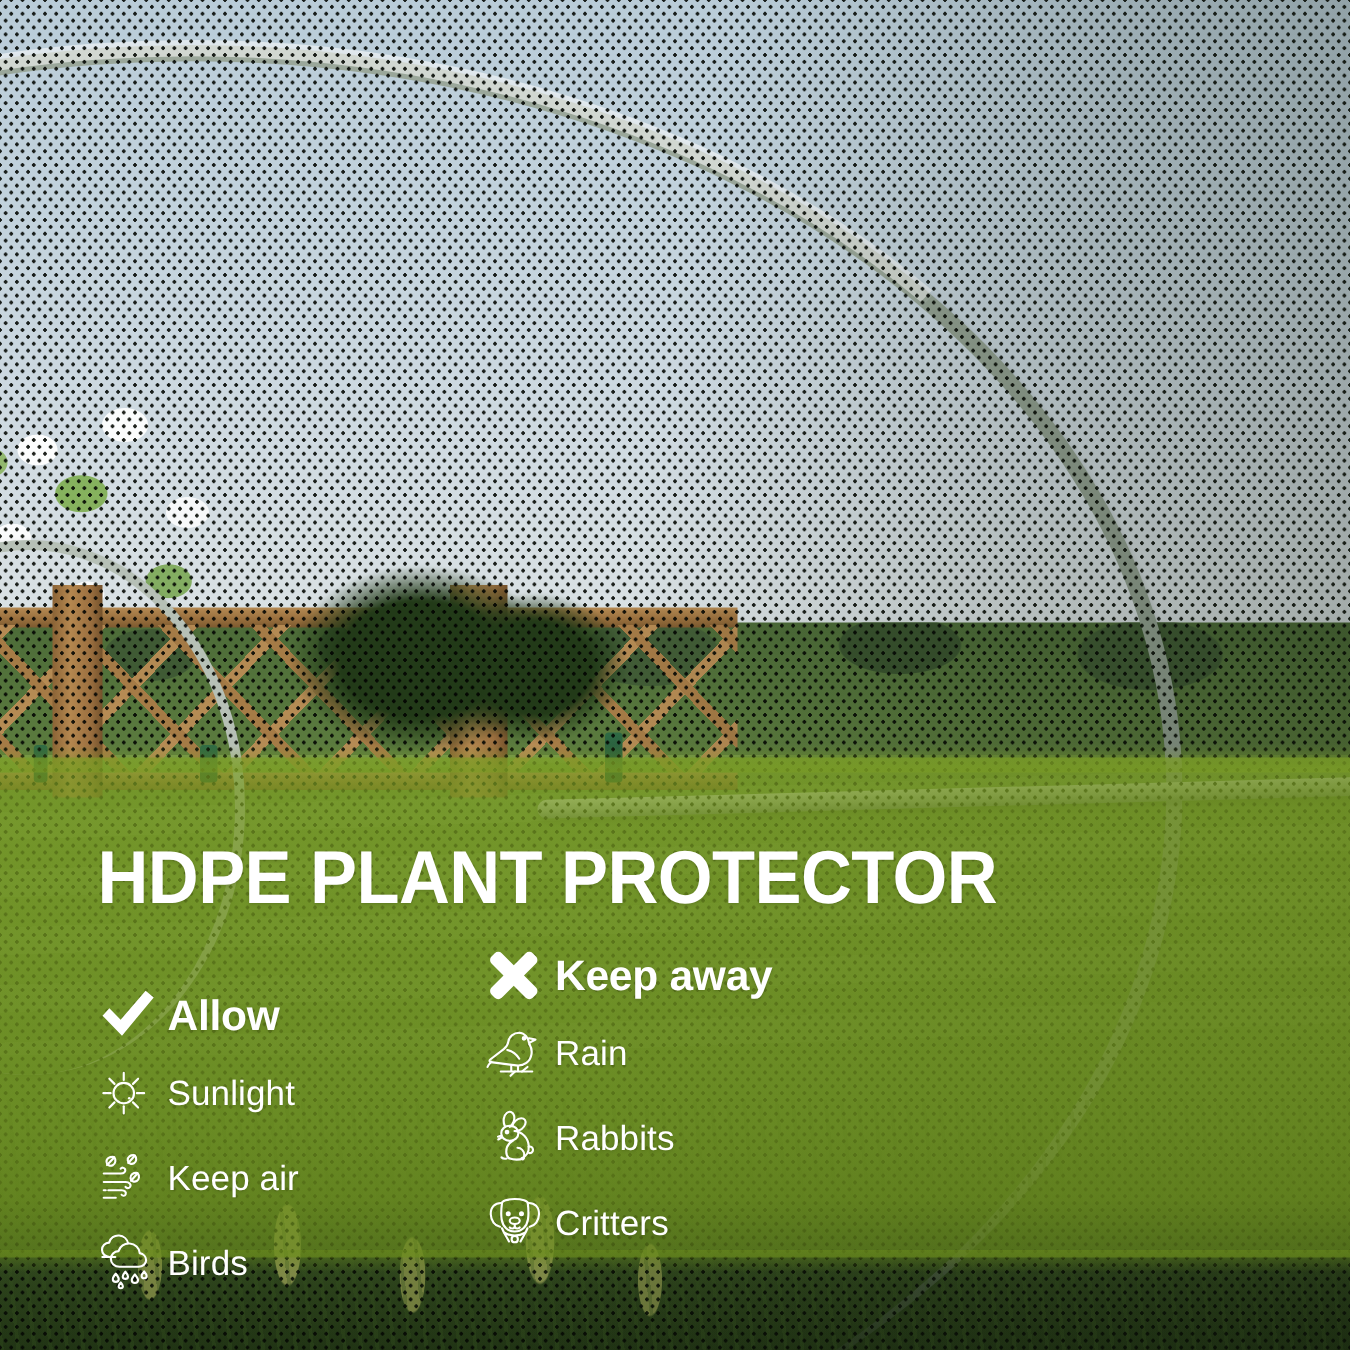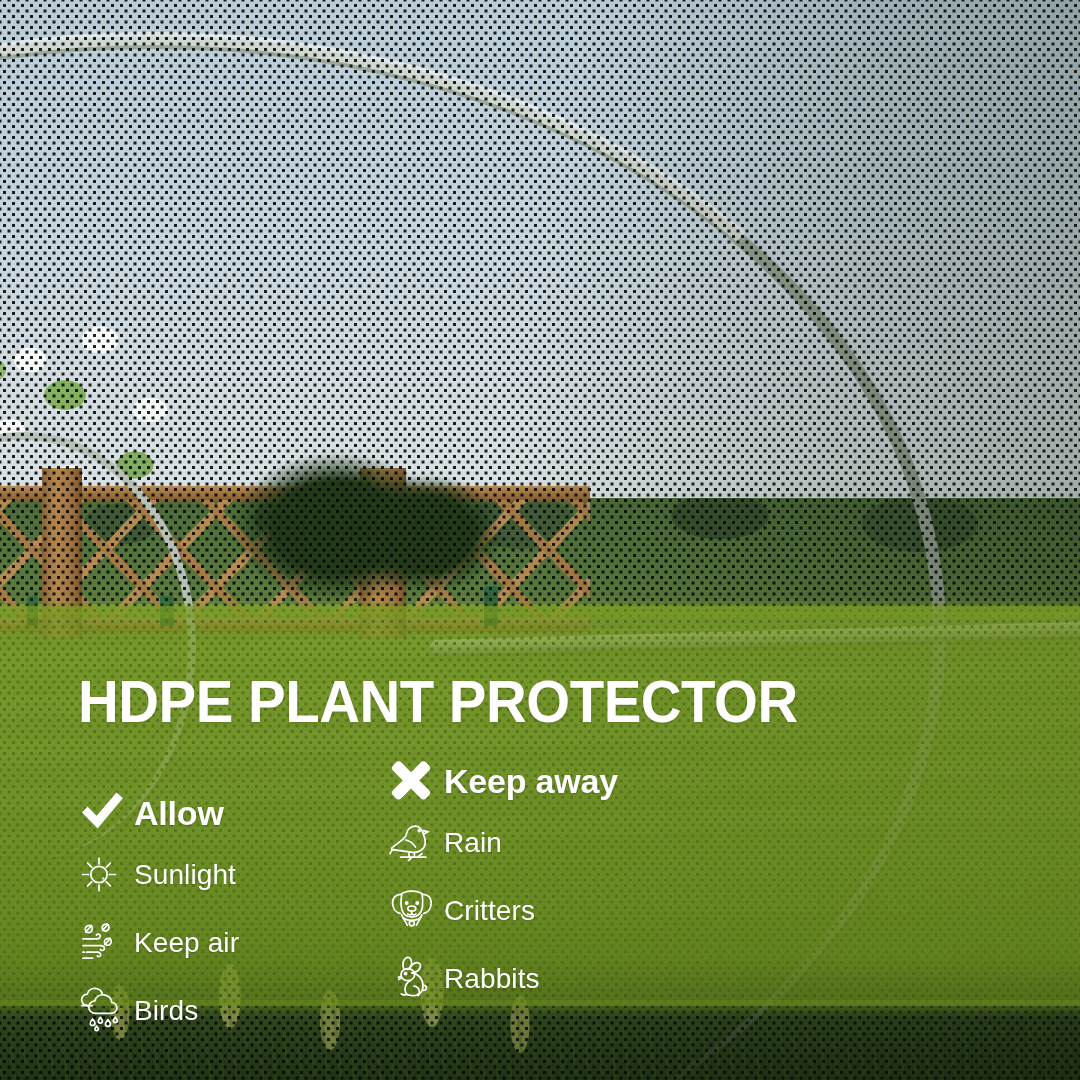--- a/index.html
+++ b/index.html
@@ -410,20 +410,49 @@
               <path d="M29.6 37.2 l4.4 -3.6"></path>
               <path d="M24.0 37.2 l-3.6 3.4"></path>
             </g>
           </svg>
         </span>
         <span class="rtext">Rain</span>
       </div>
 
       <div class="row">
         <span class="ico">
+          <svg width="50" height="46" viewBox="0 0 50 46" aria-hidden="true">
+            <g class="ln">
+
+              <path d="M15.8 13.6 c-1.6 -3.6 -1.0 -8.0 1.6 -10.2 c2.2 -1.9 5.0 -1.0 5.8 1.9 c0.9 3.1 -0.6 7.0 -3.4 9.2"></path>
+              <path d="M21.6 14.2 c1.0 -3.6 4.2 -6.6 7.4 -6.6 c2.7 0 4.2 2.2 3.2 4.8 c-1.0 2.8 -4.2 5.0 -7.6 5.4"></path>
+
+              <path d="M13.0 19.6 c0 -3.4 3.0 -6.0 6.8 -6.0 c3.9 0 6.9 2.6 6.9 6.0 c0 3.4 -3.0 6.1 -6.9 6.1 c-3.8 0 -6.8 -2.7 -6.8 -6.1 Z"></path>
+
+              <circle class="sld" cx="17.6" cy="18.6" r="1.05"></circle>
+              <path d="M13.2 21.4 l-2.8 1.0"></path>
+              <path d="M13.2 23.0 l-2.6 1.6"></path>
+
+              <path d="M23.6 17.8 c6.2 0.6 11.0 5.6 11.4 12.0 c0.3 4.8 -2.0 8.6 -5.8 9.8"></path>
+              <path d="M22.4 25.4 c-3.2 1.8 -5.4 5.2 -5.4 9.0 c0 2.2 0.8 4.0 2.2 5.2"></path>
+
+              <path d="M19.2 39.6 c3.8 1.4 8.0 1.4 11.8 0.2"></path>
+              <path d="M26.0 31.2 c3.0 0 5.4 2.6 5.4 5.8 c0 1.4 -0.4 2.6 -1.2 3.6"></path>
+
+              <path d="M34.8 30.4 c2.0 -0.6 3.6 0.6 3.6 2.4 c0 1.7 -1.4 2.9 -3.2 2.6"></path>
+
+              <path d="M17.4 39.8 c-1.8 0.4 -3.2 0.1 -4.2 -0.9"></path>
+            </g>
+          </svg>
+        </span>
+        <span class="rtext">Rabbits</span>
+      </div>
+
+      <div class="row">
+        <span class="ico">
           <svg width="48" height="46" viewBox="0 0 48 46" aria-hidden="true">
             <g class="ln">
 
               <path d="M13.6 7.4 C8.0 7.0 4.4 10.8 4.6 16.4 c0.2 5.2 3.2 9.2 7.4 10.0"></path>
               <path d="M34.2 7.4 C39.8 7.0 43.4 10.8 43.2 16.4 c-0.2 5.2 -3.2 9.2 -7.4 10.0"></path>
 
               <path d="M13.6 7.4 c0 -1.4 4.2 -3.2 10.2 -3.2 c6.0 0 10.4 1.8 10.4 3.2 c0.6 4.4 0.8 9.0 0.2 13.0 c-0.9 6.0 -5.2 9.8 -10.6 9.8 c-5.4 0 -9.6 -3.8 -10.5 -9.8 c-0.6 -4.0 -0.3 -8.6 0.3 -13.0 Z"></path>
 
               <circle class="sld" cx="18.6" cy="16.0" r="1.15"></circle>
               <circle class="sld" cx="29.2" cy="16.0" r="1.15"></circle>
@@ -436,45 +465,16 @@
               <path d="M13.6 27.6 c1.6 4.2 4.0 7.2 5.6 10.6"></path>
               <path d="M34.0 27.6 c-1.6 4.2 -4.0 7.2 -5.6 10.6"></path>
               <path d="M15.6 31.2 c4.6 3.0 11.6 3.0 16.4 0"></path>
 
               <path d="M23.8 33.8 c-1.5 0 -2.5 1.1 -2.5 2.5 c0 1.4 1.1 2.5 2.5 2.5 c1.4 0 2.5 -1.1 2.5 -2.5 c0 -1.4 -1.0 -2.5 -2.5 -2.5 Z"></path>
             </g>
           </svg>
         </span>
         <span class="rtext">Critters</span>
       </div>
-
-      <div class="row">
-        <span class="ico">
-          <svg width="50" height="46" viewBox="0 0 50 46" aria-hidden="true">
-            <g class="ln">
-
-              <path d="M15.8 13.6 c-1.6 -3.6 -1.0 -8.0 1.6 -10.2 c2.2 -1.9 5.0 -1.0 5.8 1.9 c0.9 3.1 -0.6 7.0 -3.4 9.2"></path>
-              <path d="M21.6 14.2 c1.0 -3.6 4.2 -6.6 7.4 -6.6 c2.7 0 4.2 2.2 3.2 4.8 c-1.0 2.8 -4.2 5.0 -7.6 5.4"></path>
-
-              <path d="M13.0 19.6 c0 -3.4 3.0 -6.0 6.8 -6.0 c3.9 0 6.9 2.6 6.9 6.0 c0 3.4 -3.0 6.1 -6.9 6.1 c-3.8 0 -6.8 -2.7 -6.8 -6.1 Z"></path>
-
-              <circle class="sld" cx="17.6" cy="18.6" r="1.05"></circle>
-              <path d="M13.2 21.4 l-2.8 1.0"></path>
-              <path d="M13.2 23.0 l-2.6 1.6"></path>
-
-              <path d="M23.6 17.8 c6.2 0.6 11.0 5.6 11.4 12.0 c0.3 4.8 -2.0 8.6 -5.8 9.8"></path>
-              <path d="M22.4 25.4 c-3.2 1.8 -5.4 5.2 -5.4 9.0 c0 2.2 0.8 4.0 2.2 5.2"></path>
-
-              <path d="M19.2 39.6 c3.8 1.4 8.0 1.4 11.8 0.2"></path>
-              <path d="M26.0 31.2 c3.0 0 5.4 2.6 5.4 5.8 c0 1.4 -0.4 2.6 -1.2 3.6"></path>
-
-              <path d="M34.8 30.4 c2.0 -0.6 3.6 0.6 3.6 2.4 c0 1.7 -1.4 2.9 -3.2 2.6"></path>
-
-              <path d="M17.4 39.8 c-1.8 0.4 -3.2 0.1 -4.2 -0.9"></path>
-            </g>
-          </svg>
-        </span>
-        <span class="rtext">Rabbits</span>
-      </div>
     </div>
 
   </div>
 </div>
 
 </body></html>

